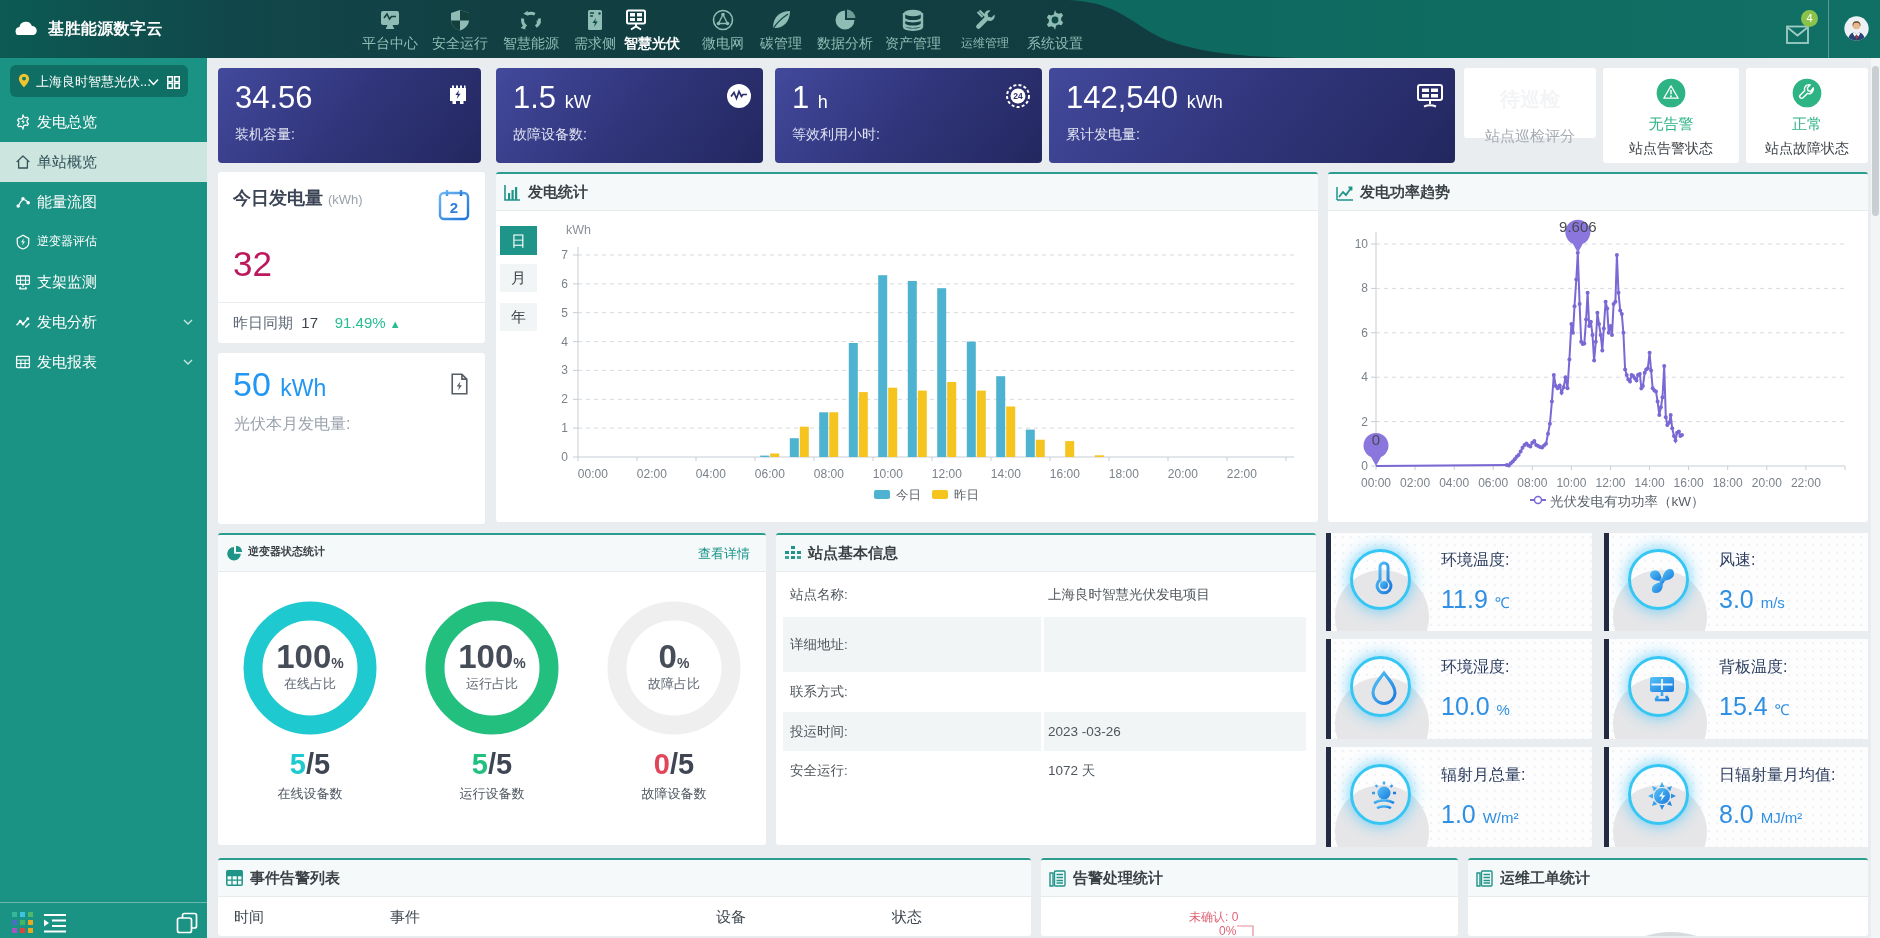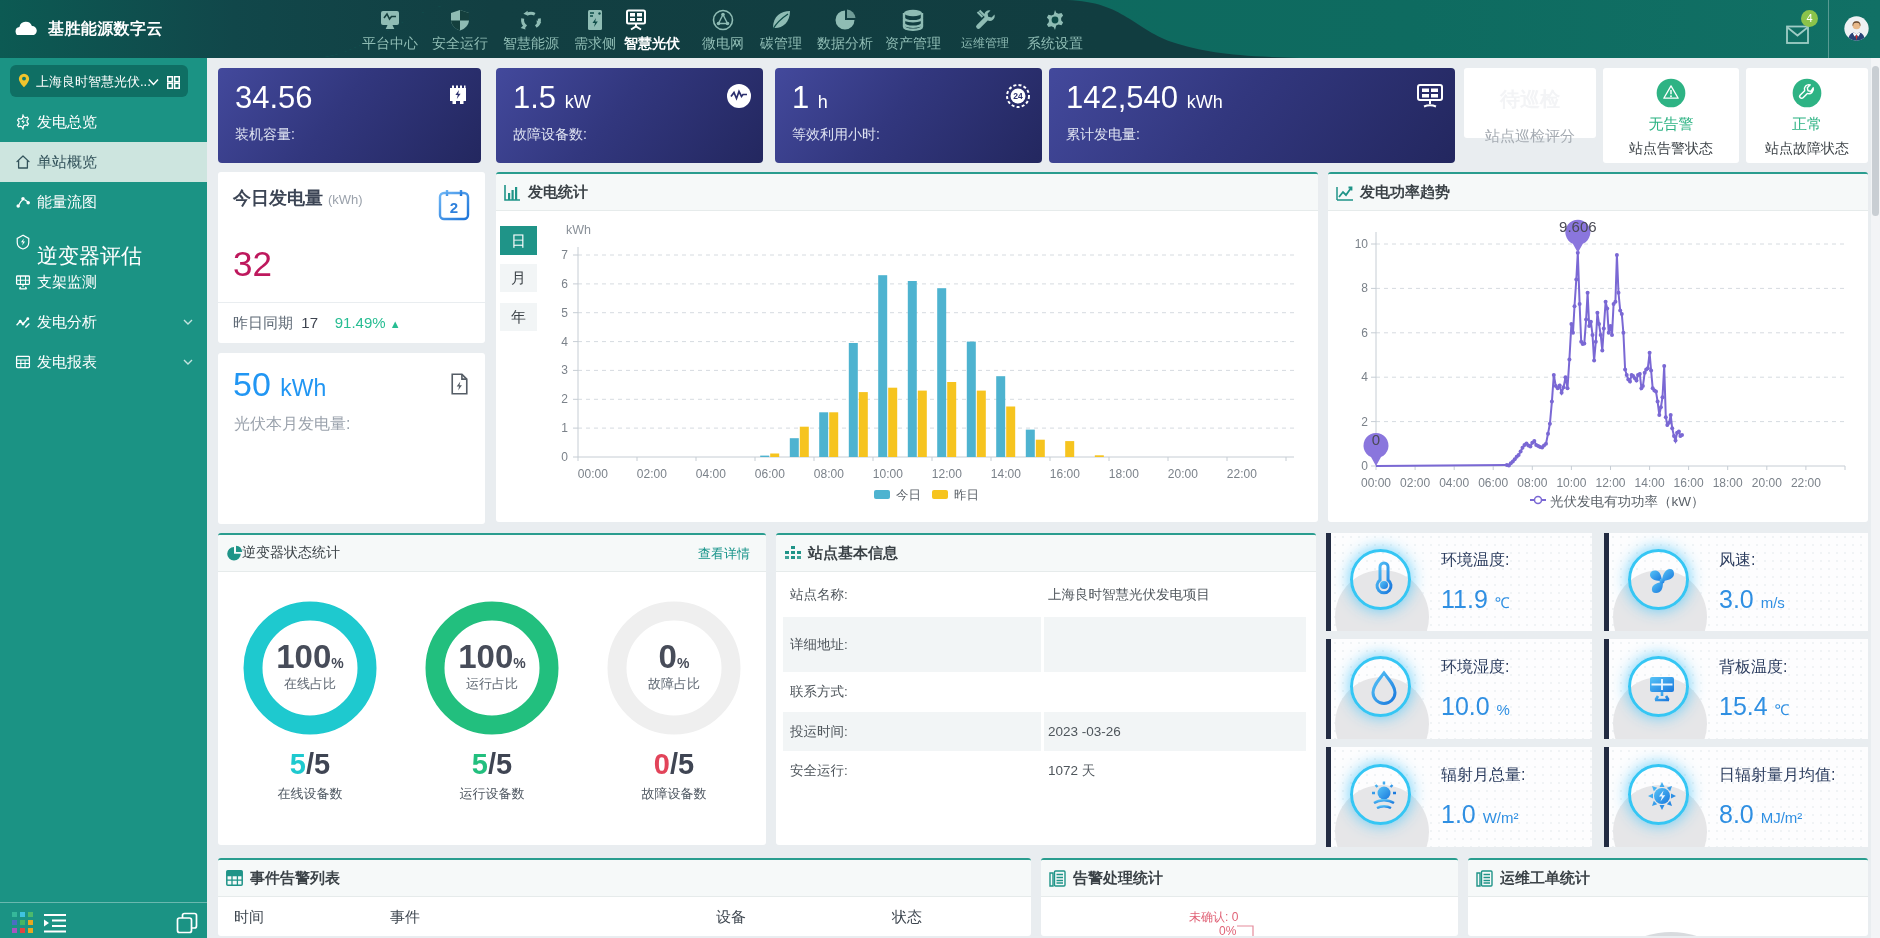--- a/index.html
+++ b/index.html
@@ -176,21 +176,21 @@
         <circle cx="16.5" cy="11" r="2.2" fill="#ffffff"></circle>
         <path d="M5 13.5 Q7 9 9.5 7.5 M11.8 7 Q14.5 8.5 15.8 9.8" stroke="#ffffff" stroke-width="1.6" fill="none"></path>
       </svg>
 <div style="position:absolute;left:37px;top:11px;font-size:15px;color:#ffffff;">能量流图</div>
     </div>
     <div style="position:absolute;left:0;top:164px;width:207px;height:40px;">
 <svg width="16" height="16" viewBox="0 0 20 20" style="position:absolute;left:15px;top:12px">
         <path d="M10 1.5 2.8 5.5 v5 c0 4.2 3 7 7.2 8.3 4.2-1.3 7.2-4.1 7.2-8.3 v-5 Z" fill="none" stroke="#ffffff" stroke-width="1.5"></path>
         <path d="M11 5.5 l-3.5 4.8 h2.4 l-1 4.2 3.7-5.2 h-2.4 Z" fill="#ffffff"></path>
       </svg>
-<div style="position:absolute;left:37px;top:20px;font-size:21px;color:#ffffff;">逆变器评估</div>
+<div style="position:absolute;left:37px;top:11px;font-size:12px;color:#ffffff;">逆变器评估</div>
     </div>
     <div style="position:absolute;left:0;top:204px;width:207px;height:40px;">
 <svg width="16" height="16" viewBox="0 0 20 20" style="position:absolute;left:15px;top:12px">
         <rect x="2" y="2.5" width="16" height="10.5" rx="1" fill="none" stroke="#ffffff" stroke-width="1.6"></rect>
         <path d="M6.8 2.5 v10.5 M13.2 2.5 v10.5 M2 7.7 h16" stroke="#ffffff" stroke-width="1.3"></path>
         <path d="M10 13 v3 M5.5 18.5 h9 M7 16 l-1.5 2.5 M13 16 l1.5 2.5" stroke="#ffffff" stroke-width="1.6"></path>
       </svg>
 <div style="position:absolute;left:37px;top:11px;font-size:15px;color:#ffffff;">支架监测</div>
     </div>
     <div style="position:absolute;left:0;top:244px;width:207px;height:40px;">
@@ -582,21 +582,21 @@
       <circle cx="210" cy="288" r="3.5" fill="#fff" stroke="#7a68d4" stroke-width="1.5"></circle>
       <text x="222" y="294" font-size="13.5" fill="#5a6168">光伏发电有功功率（kW）</text>
     </svg>
   </div>
 <div style="position:absolute;left:218px;top:533px;width:548px;height:312px;background:#fff;border-radius:3px;border-top:2px solid #2a9d8f;overflow:hidden;">
     <div style="position:absolute;left:0;top:0;right:0;height:37px;background:#f6f9f9;border-bottom:1px solid #e6ebeb;">
 <div style="position:absolute;left:8px;top:10px;"><svg width="17" height="17" viewBox="0 0 17 17">
           <path d="M8 2 A6.8 6.8 0 1 0 14.8 8.8 L8 8.8 Z" fill="#1f9488"></path>
           <path d="M10 7 V0.8 A6.8 6.8 0 0 1 16.2 7 Z" fill="#1f9488"></path>
         </svg></div>
-<div style="position:absolute;left:24px;top:9px;font-size:14px;color:#3b4247;font-weight:400;">逆变器状态统计</div>
+<div style="position:absolute;left:30px;top:9px;font-size:11px;color:#3b4247;font-weight:700;">逆变器状态统计</div>
       <div style="position:absolute;right:16px;top:10px;font-size:13px;color:#18948a;">查看详情</div>
     </div>
     <svg width="548" height="314" viewBox="0 0 548 314" style="position:absolute;left:0;top:0">
       <circle cx="92" cy="133" r="57" fill="none" stroke="#1ec9cf" stroke-width="19"></circle>
       <circle cx="274" cy="133" r="57" fill="none" stroke="#22bf7e" stroke-width="19"></circle>
       <circle cx="456" cy="133" r="57" fill="none" stroke="#efefef" stroke-width="19"></circle>
     </svg>
     <div style="position:absolute;left:0;top:0;width:548px;height:314px;">
       <div style="position:absolute;left:22px;top:103px;width:140px;text-align:center;">
 <span style="font-size:33px;font-weight:700;color:#474c59;">100</span><span style="font-size:14px;font-weight:700;color:#474c59;">%</span>

